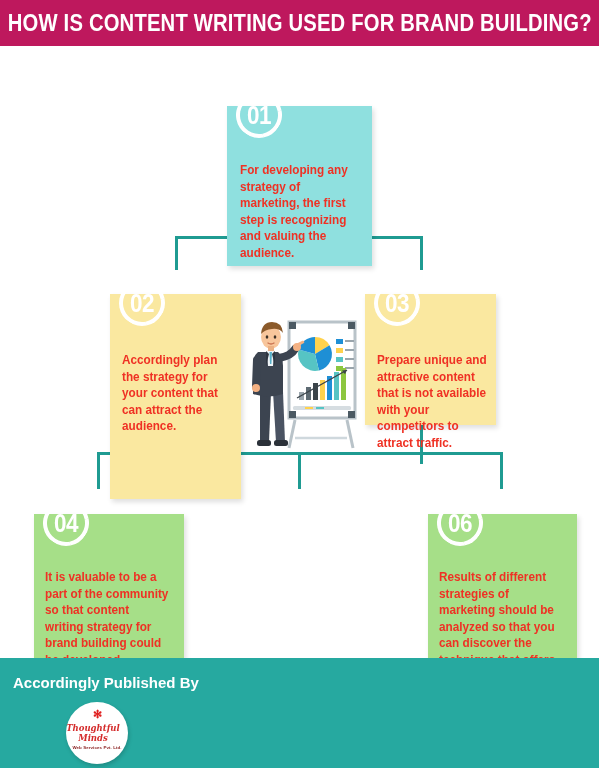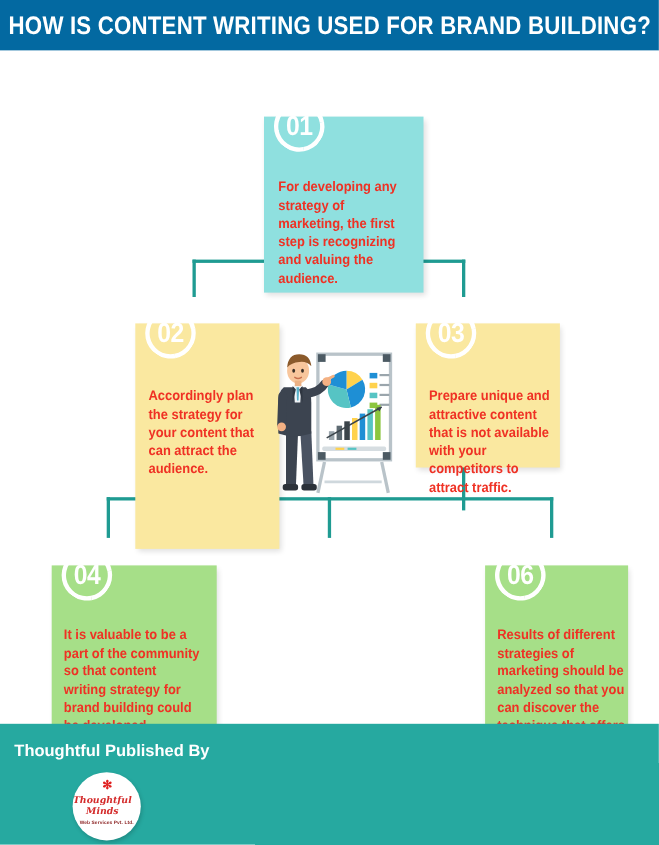--- a/index.html
+++ b/index.html
@@ -15,21 +15,21 @@
     font-family: "Liberation Sans", sans-serif;
     background: #ffffff;
   }
 
   
   .header-band {
     position: absolute;
     left: 0; top: 0;
     width: 599px;
     height: 46px;
-    background: #0369a1;
+    background: #be185d;
     display: flex;
     align-items: center;
     justify-content: center;
   }
   .header-title {
     color: #ffffff;
     font-family: "Liberation Sans Narrow", "Liberation Sans", sans-serif;
     font-weight: bold;
     font-size: 23px;
     letter-spacing: 0.2px;
@@ -55,21 +55,20 @@
   }
   .conn-v { width: 3px; }
   .conn-h { height: 3px; }
 
   
   .step-box {
     position: absolute;
     box-sizing: border-box;
     padding: 0;
     box-shadow: 2px 3px 5px rgba(0,0,0,0.13);
-    margin-left: 13px;
   }
   .step-box .num-ring {
     position: absolute;
     left: 9px;
     top: -14px;
     width: 46px;
     height: 46px;
     border-radius: 50%;
     border: 4px solid #ffffff;
     border-right-color: transparent;
@@ -122,21 +121,21 @@
 
   #box-03 { left: 365px; top: 248px; width: 131px; height: 131px; background: #fae8a0; }
   #box-03 .body-text { left: 12px; top: 58px; width: 118px; }
 
   #box-04 { left: 34px;  top: 468px; width: 150px; height: 163px; background: #a6df88; }
   #box-04 .body-text { left: 11px; top: 55px; width: 134px; }
 
   #box-05 { left: 234px; top: 468px; width: 150px; height: 163px; background: #a6df88; }
   #box-05 .body-text { left: 11px; top: 55px; width: 134px; }
 
-  #box-06 { left: 428px; top: 468px; width: 130px; height: 163px; background: #a6df88; }
+  #box-06 { left: 428px; top: 468px; width: 149px; height: 163px; background: #a6df88; }
   #box-06 .body-text { left: 11px; top: 55px; width: 134px; }
 
   
   .illustration {
     position: absolute;
     left: 243px;
     top: 262px;
     width: 116px;
     height: 145px;
   }
@@ -341,21 +340,21 @@
 
   <div class="step-box" id="box-06">
     <div class="num-ring"></div>
     <div class="num-text">06</div>
     <div class="body-text">Results of different strategies of marketing should be analyzed so that you can discover the technique that offers desired results.</div>
   </div>
 
 </div>
 
 <div class="footer-band">
-  <div class="footer-published">Thoughtful Published By</div>
+  <div class="footer-published">Accordingly Published By</div>
 
   <div class="logo-circle">
     <div class="logo-mark">✻</div>
     <div class="logo-name">
       <span>Thoughtful</span><br>
       <span>Minds</span>
     </div>
     <div class="logo-sub">Web Services Pvt. Ltd.</div>
   </div>
 

